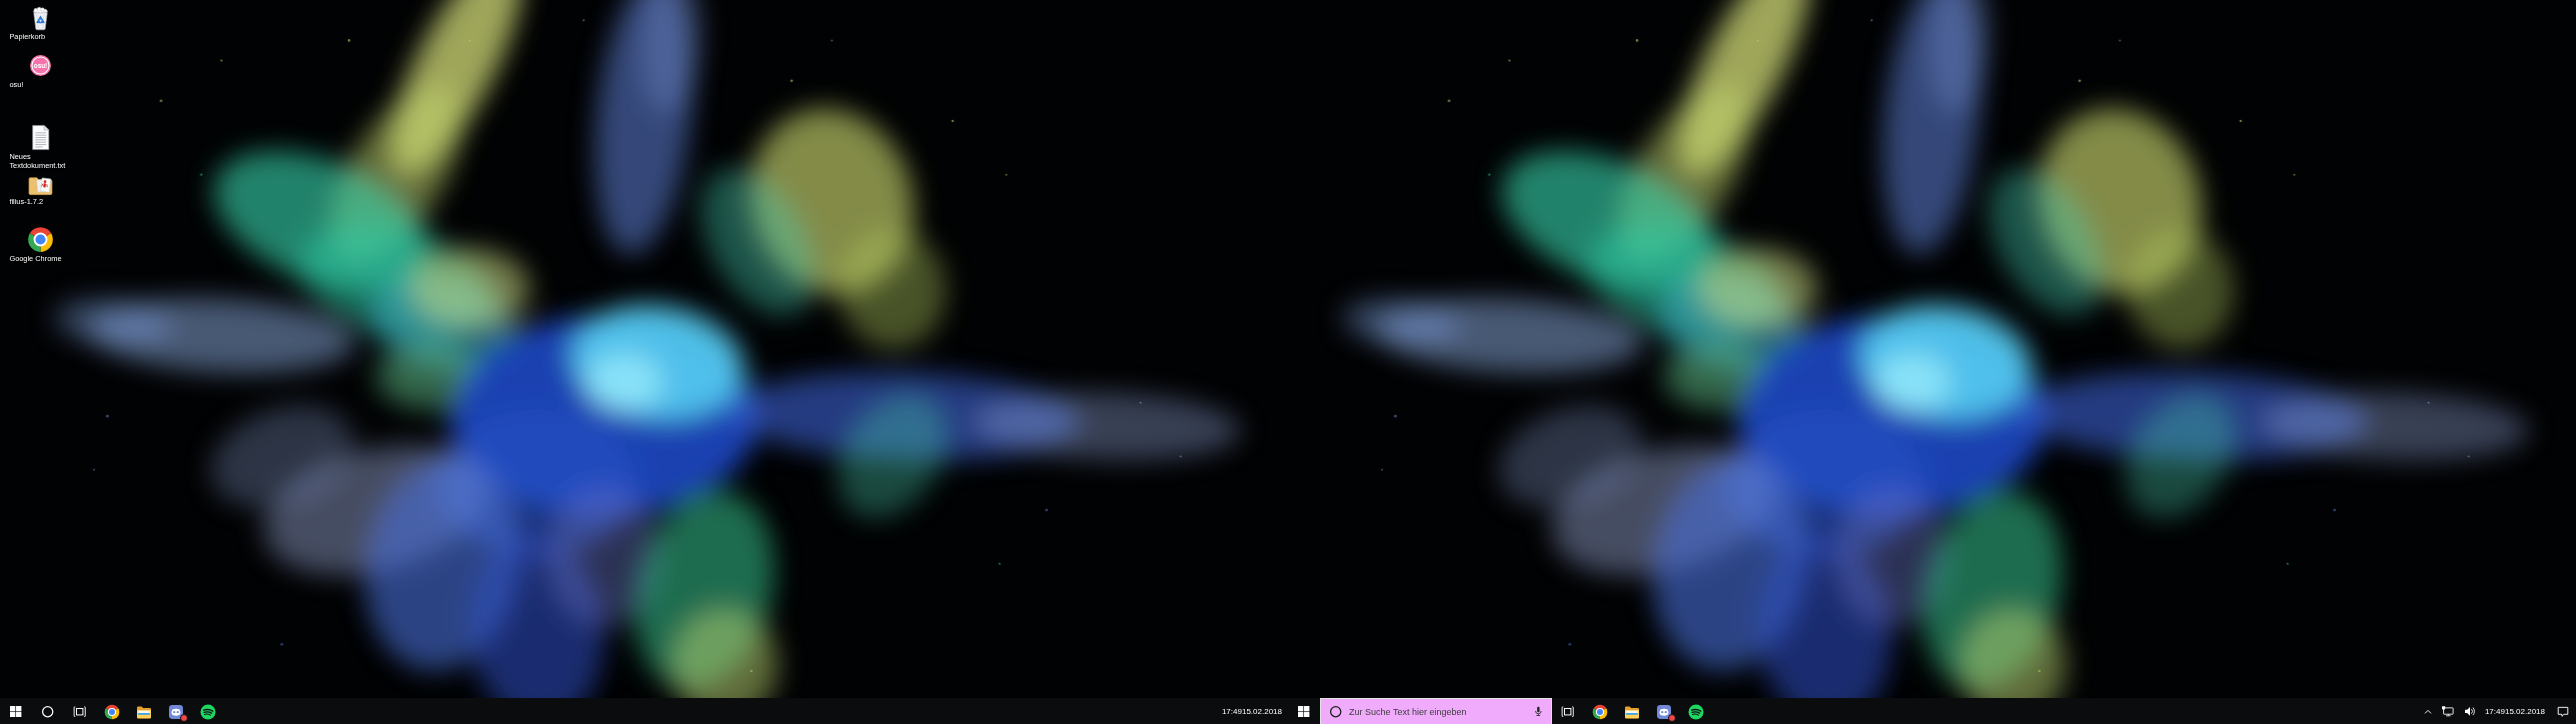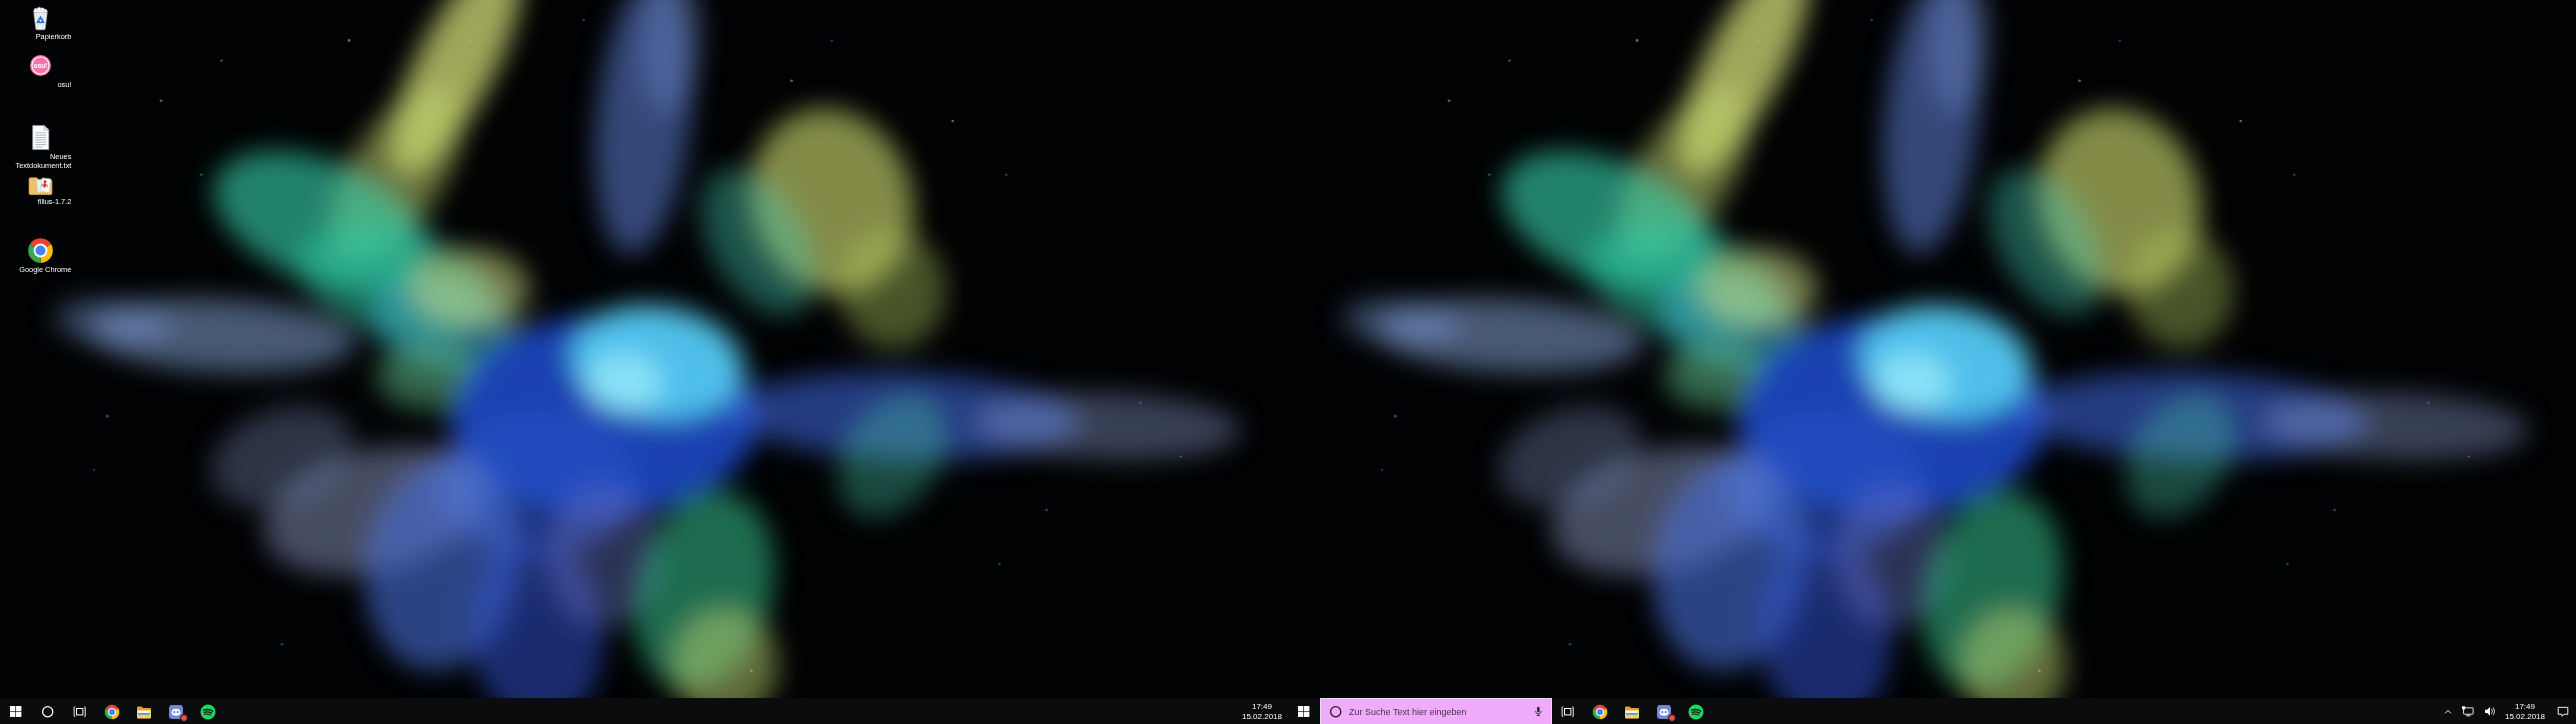--- a/index.html
+++ b/index.html
@@ -9,42 +9,42 @@
   .screen { display:flex; width:2576px; height:725px; }
   .monitor { position:relative; width:1288px; height:725px; overflow:hidden; background:#000; }
 
   .wallpaper { position:absolute; left:0; top:0; width:1288px; height:698px; display:block; }
 
   
   .desktop-icons { position:absolute; left:0; top:0; width:87px; height:295px; }
   .dicon { position:absolute; left:9.4px; width:62px; display:flex; flex-direction:column; align-items:center; cursor:default; }
   .dicon .ig { display:block; }
   .dlabel {
-    margin-top:2px; font-size:7.4px; line-height:8.7px; color:#fff; text-align:right;
+    margin-top:2px; font-size:7.4px; line-height:8.7px; color:#fff; text-align:left;
     text-shadow:0 0.7px 1.3px rgba(0,0,0,.95), 0 0 2px rgba(0,0,0,.9); word-wrap:break-word; width:62px;
   }
 
   
   .taskbar {
     position:absolute; left:0; bottom:0; width:1288px; height:27px;
     background:#0a0c0e; display:flex; align-items:center; z-index:5;
   }
   .tb-btn {
     width:32px; height:27px; flex:0 0 auto; display:flex; align-items:center; justify-content:center;
     position:relative; color:#fff;
   }
   .uline { position:absolute; left:4.7px; right:4.7px; bottom:0; height:1.3px; background:#76b9ed; }
   .tb-btn.active .uline { left:0.7px; right:0.7px; height:1.3px; background:#9bd4f5; }
   .badge {
     position:absolute; right:4px; bottom:2.7px; width:8px; height:8px; border-radius:50%;
     background:#f04747; border:1px solid #0a0c0e;
   }
   .tb-spacer { flex:1 1 auto; }
   .tb-clock {
-    height:27px; display:flex; flex-direction:column; align-items:center; justify-content:center;
+    height:27px; display:flex; align-items:center; justify-content:center;
     color:#fff; font-size:8px; line-height:9.4px; padding:0 6px 0 4px; text-align:center;
   }
 
   
   .search-box {
     width:232px; height:27px; flex:0 0 auto; background:#f0abfc; border:0.7px solid #e3e3e3;
     display:flex; align-items:center; padding:0 7.4px 0 8px; gap:6.7px; cursor:text;
   }
   .search-ring { color:#1b1b1b; flex:0 0 auto; display:flex; }
   .search-text { flex:1 1 auto; font-size:9px; color:#3c3c3c; white-space:nowrap; overflow:hidden; }
@@ -244,21 +244,21 @@
             <use href="#sym-txtdoc"></use>
           </svg>
         <div class="dlabel">Neues Textdokument.txt</div>
       </div>
       <div class="dicon" style="top:173px">
         <svg class="ig" width="27" height="23" viewBox="0 0 40 32">
             <use href="#sym-filius"></use>
           </svg>
         <div class="dlabel">filius-1.7.2</div>
       </div>
-      <div class="dicon" style="top:237px">
+      <div class="dicon" style="top:226px">
         <svg class="ig" width="27" height="27" viewBox="-24 -24 48 48">
             <use href="#sym-chrome"></use>
           </svg>
         <div class="dlabel">Google Chrome</div>
       </div>
     </div>
 
     <div class="taskbar">
       <div class="tb-btn">
         <svg width="11.4" height="11.4" viewBox="0 0 17 17">

